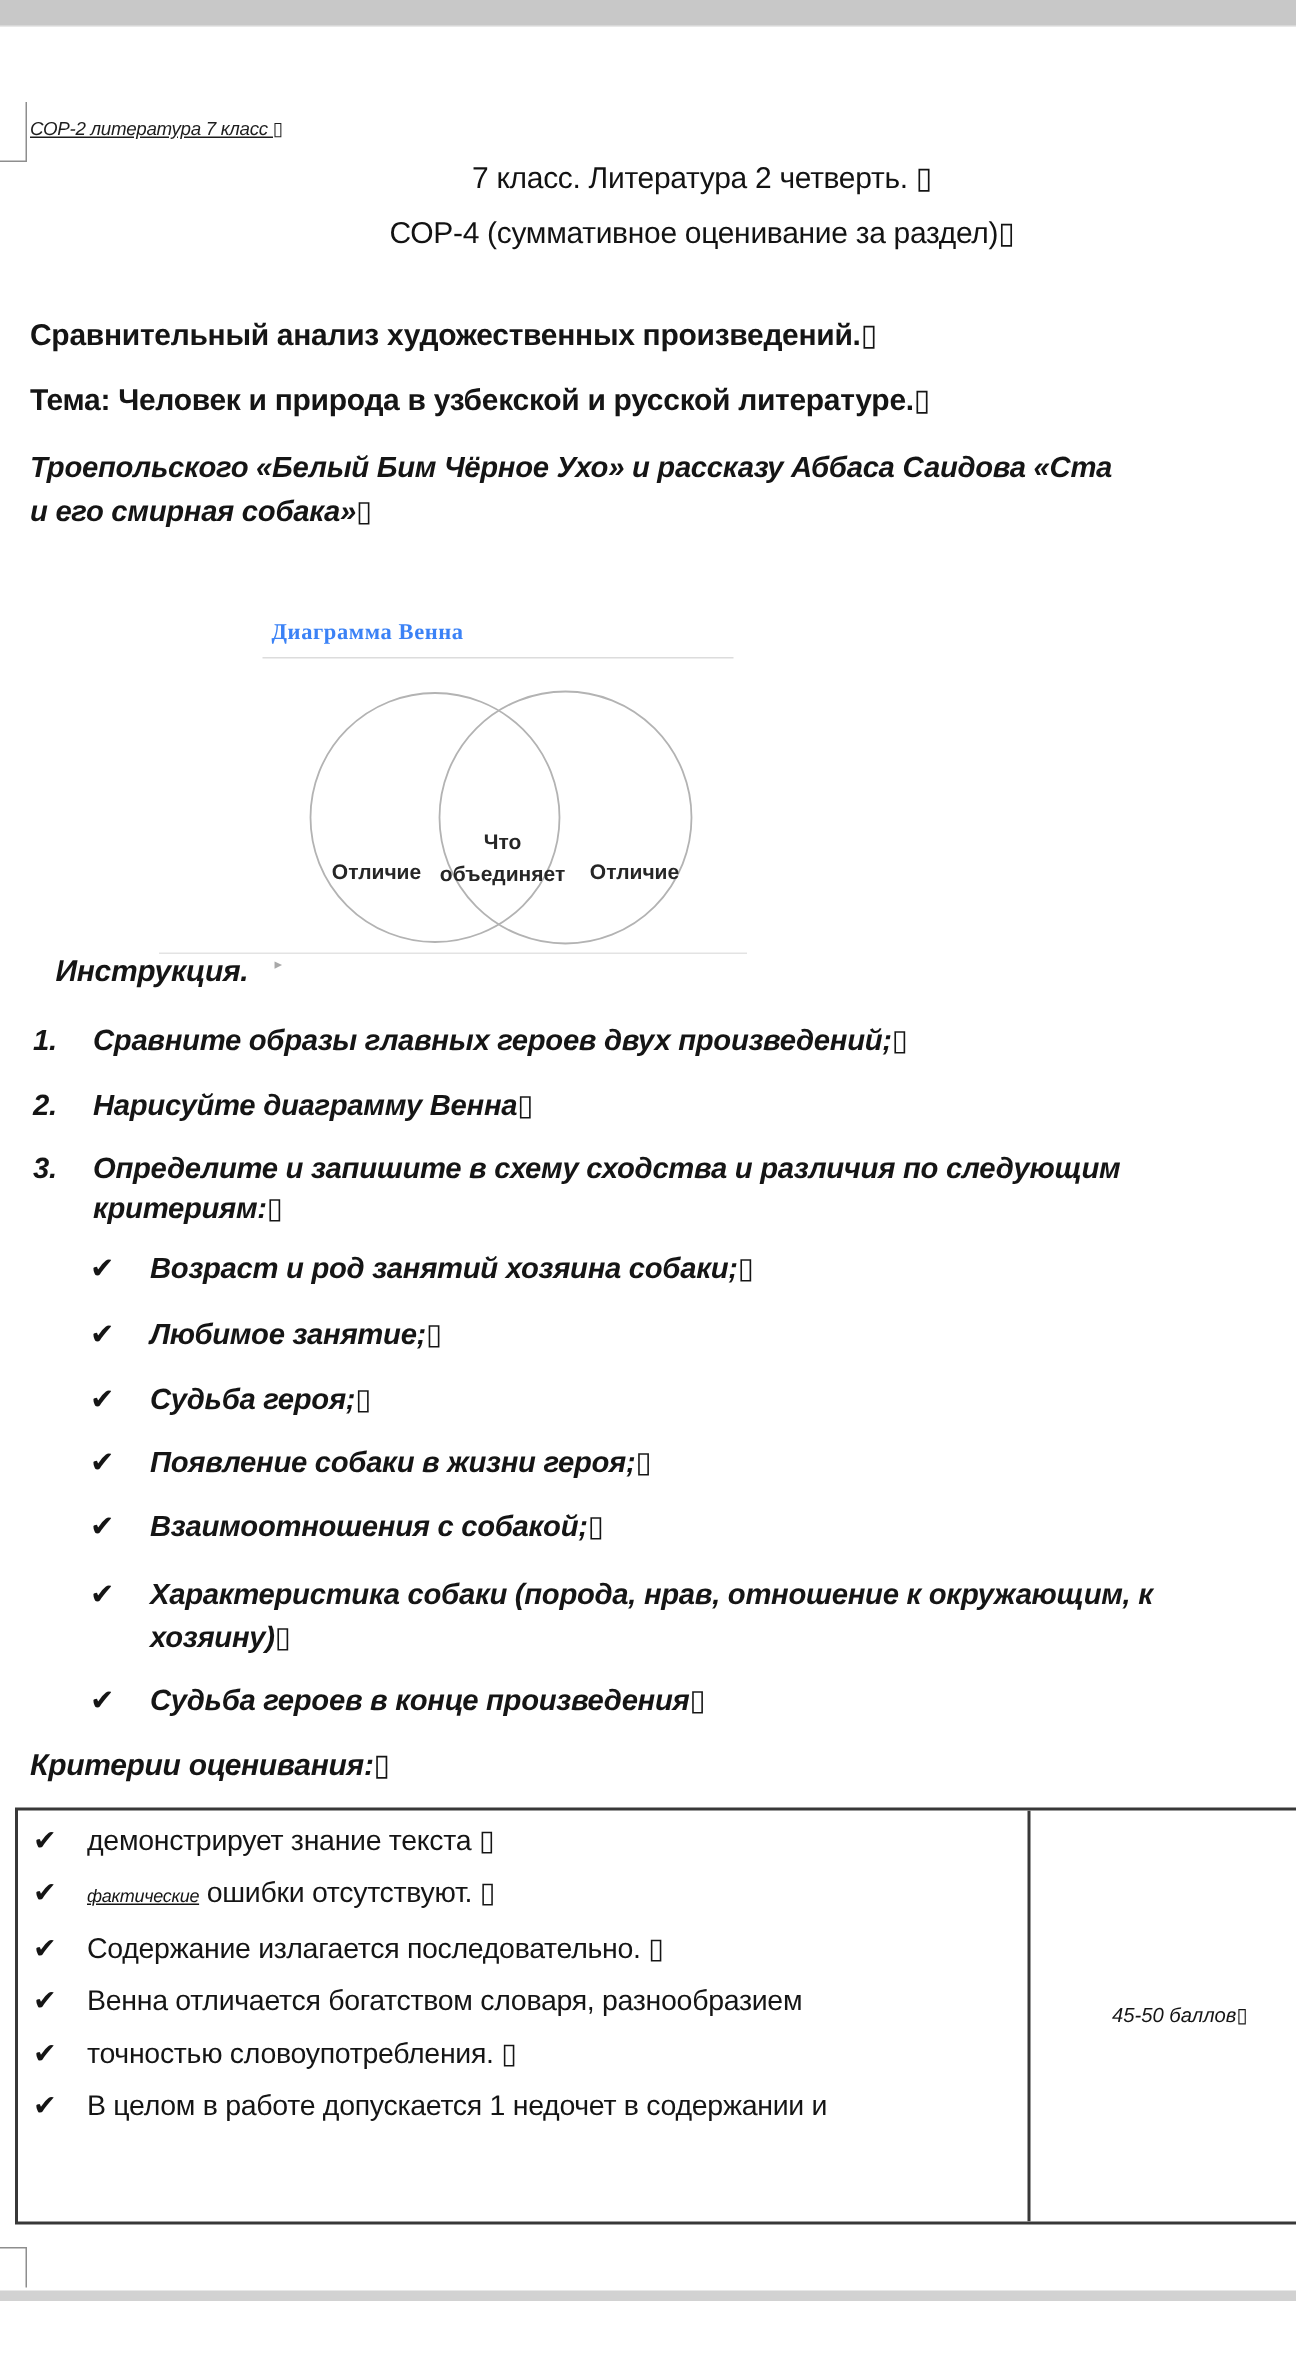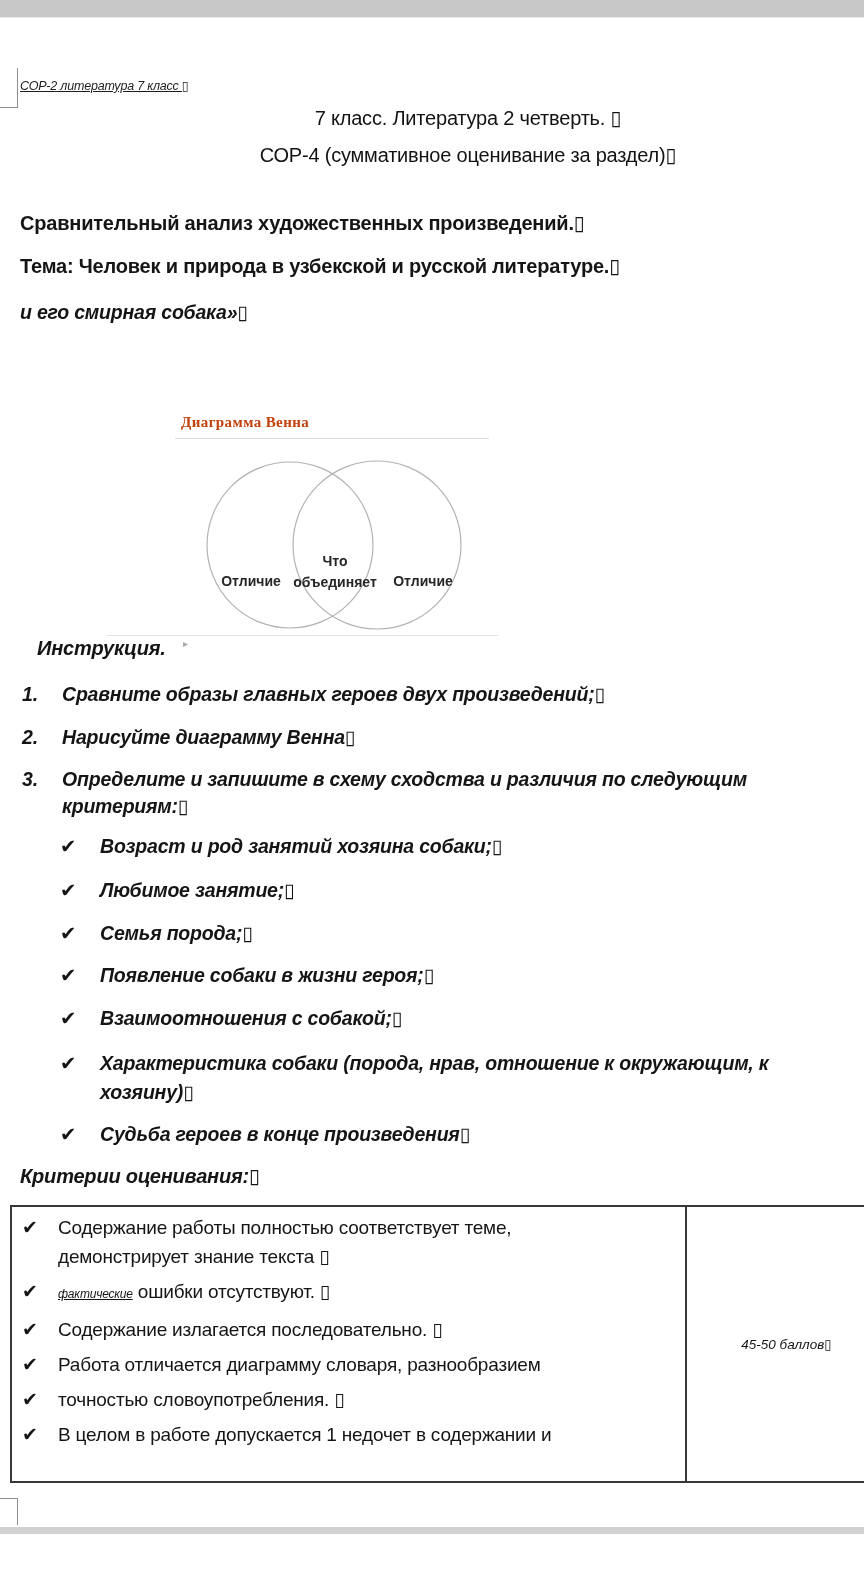--- a/index.html
+++ b/index.html
@@ -19,21 +19,21 @@
 
   .page-header{left:20px;top:78px;font-size:12.5px;font-style:italic;text-decoration:underline;color:#1d1d1d;}
 
   .title{left:0;width:864px;text-align:center;font-size:20px;color:#131313;padding-left:36px;}
   .para{left:20px;font-size:20px;}
   .b{font-weight:700;}
   .task{left:20px;font-size:19.5px;font-weight:700;font-style:italic;line-height:28.5px;}
 
   .venn{left:135px;top:408px;width:355px;height:240px;}
   .venn-title{left:46px;top:6px;font-family:"Liberation Serif","DejaVu Serif",serif;
-    font-weight:700;font-size:15px;color:#c2410c;letter-spacing:0.4px;}
+    font-weight:700;font-size:15px;color:#3b82f6;letter-spacing:0.4px;}
   .venn-rule{left:40px;top:30px;width:314px;height:1px;background:#dcdcdc;}
   .venn-label{font-weight:700;font-size:14px;color:#262626;text-align:center;letter-spacing:0;margin-top:40px;}
   .venn-bottom-rule{left:106px;top:635px;width:392px;height:1px;background:#e3e3e3;}
 
   .h-instr{left:37px;top:637px;font-size:20px;font-weight:700;font-style:italic;}
   .marker{left:183px;top:638px;font-size:10px;color:#a8a8a8;font-style:normal;}
 
   .num-item{left:22px;font-size:19.5px;font-weight:700;font-style:italic;line-height:27px;width:860px;}
   .num{display:inline-block;width:40px;}
   .num-cont{margin-left:40px;}
@@ -63,20 +63,21 @@
 
 <div class="abs page-header nowrap">СОР-2 литература 7 класс ▯</div>
 
 <div class="abs title nowrap" style="top:106px">7 класс. Литература 2 четверть. ▯</div>
 <div class="abs title nowrap" style="top:143px">СОР-4 (суммативное оценивание за раздел)▯</div>
 
 <div class="abs para b nowrap" style="top:211px">Сравнительный анализ художественных произведений.▯</div>
 <div class="abs para b nowrap" style="top:254px">Тема: Человек и природа в узбекской и русской литературе.▯</div>
 
 <div class="abs task" style="top:298px">
+  <div class="nowrap">Троепольского «Белый Бим Чёрное Ухо» и рассказу Аббаса Саидова «Ста</div>
   <div class="nowrap">и его смирная собака»▯</div>
 </div>
 
 <div class="abs venn">
   <svg width="355" height="240" viewBox="0 0 355 240">
     <circle cx="155" cy="137" r="83" fill="none" stroke="#b3b3b3" stroke-width="1.2"></circle>
     <circle cx="242" cy="137" r="84" fill="none" stroke="#b3b3b3" stroke-width="1.2"></circle>
   </svg>
   <div class="abs venn-title nowrap">Диаграмма Венна</div>
   <div class="abs venn-rule"></div>
@@ -103,21 +104,21 @@
   <div class="nowrap num-cont">критериям:▯</div>
 </div>
 
 <div class="abs chk-item" style="top:832px">
   <div class="nowrap"><span class="chk-glyph">✔</span><span>Возраст и род занятий хозяина собаки;▯</span></div>
 </div>
 <div class="abs chk-item" style="top:876px">
   <div class="nowrap"><span class="chk-glyph">✔</span><span>Любимое занятие;▯</span></div>
 </div>
 <div class="abs chk-item" style="top:919px">
-  <div class="nowrap"><span class="chk-glyph">✔</span><span>Семья порода;▯</span></div>
+  <div class="nowrap"><span class="chk-glyph">✔</span><span>Судьба героя;▯</span></div>
 </div>
 <div class="abs chk-item" style="top:961px">
   <div class="nowrap"><span class="chk-glyph">✔</span><span>Появление собаки в жизни героя;▯</span></div>
 </div>
 <div class="abs chk-item" style="top:1004px">
   <div class="nowrap"><span class="chk-glyph">✔</span><span>Взаимоотношения с собакой;▯</span></div>
 </div>
 <div class="abs chk-item" style="top:1049px">
   <div class="nowrap"><span class="chk-glyph">✔</span><span>Характеристика собаки (порода, нрав, отношение к окружающим, к</span></div>
   <div class="nowrap chk-cont">хозяину)▯</div>
@@ -126,40 +127,39 @@
   <div class="nowrap"><span class="chk-glyph">✔</span><span>Судьба героев в конце произведения▯</span></div>
 </div>
 
 <div class="abs h-crit nowrap">Критерии оценивания:▯</div>
 
 <div class="abs crit-table">
   <div class="cell-left">
     <div class="trow">
       <span class="chk-glyph">✔</span>
       <div class="tlines">
-        <div class="nowrap">Содержание работы полностью соответствует теме,</div>
         <div class="nowrap">демонстрирует знание текста ▯</div>
       </div>
     </div>
     <div class="trow">
       <span class="chk-glyph">✔</span>
       <div class="tlines">
         <div class="nowrap"><span class="special">фактические</span> <span>ошибки отсутствуют. ▯</span></div>
       </div>
     </div>
     <div class="trow">
       <span class="chk-glyph">✔</span>
       <div class="tlines">
         <div class="nowrap">Содержание излагается последовательно. ▯</div>
       </div>
     </div>
     <div class="trow">
       <span class="chk-glyph">✔</span>
       <div class="tlines">
-        <div class="nowrap">Работа отличается диаграмму словаря, разнообразием</div>
+        <div class="nowrap">Венна отличается богатством словаря, разнообразием</div>
       </div>
     </div>
     <div class="trow">
       <span class="chk-glyph">✔</span>
       <div class="tlines">
         <div class="nowrap">точностью словоупотребления. ▯</div>
       </div>
     </div>
     <div class="trow">
       <span class="chk-glyph">✔</span>

